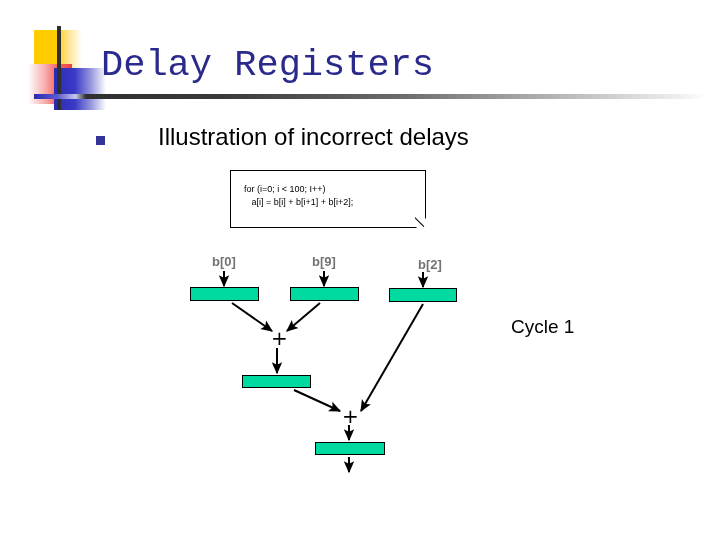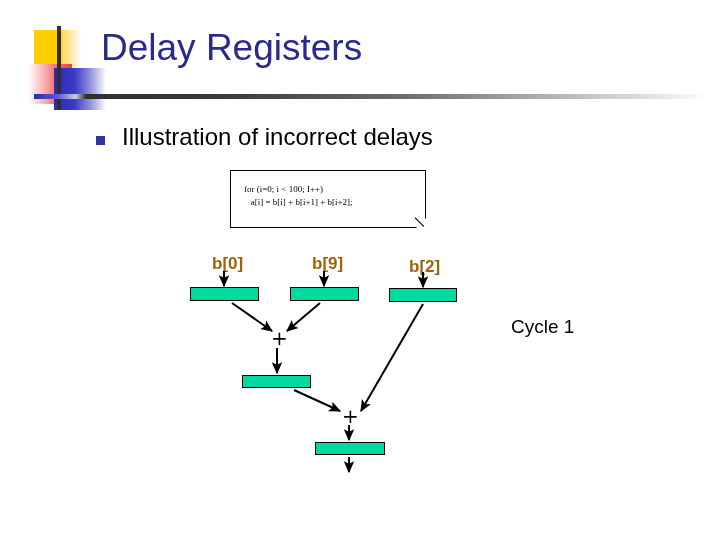--- a/index.html
+++ b/index.html
@@ -72,27 +72,28 @@
     top: 94px;
     width: 52px;
     height: 5px;
     background: linear-gradient(to right, #2B2BB0 0%, #5a5ad0 45%, #c8c8ec 80%, rgba(255,255,255,0) 100%);
   }
 
   
   #page-title {
     position: absolute;
     left: 101px;
-    top: 25px;
+    top: 42px;
     font-size: 37px;
     line-height: 46px;
     color: #2A2A8C;
     font-weight: normal;
     letter-spacing: 0px;
     white-space: nowrap;
+    font-family: Liberation Mono, monospace;
   }
 
   
   #bullet-row {
     position: absolute;
     left: 96px;
     top: 122px;
     display: flex;
     align-items: center;
   }
@@ -102,38 +103,39 @@
     background: #33339A;
     margin-right: 17px;
     margin-top: 6px;
     flex: 0 0 auto;
   }
   #bullet-row .bullet-text {
     font-size: 24px;
     line-height: 30px;
     color: #000000;
     white-space: nowrap;
+    margin-left: 36px;
   }
 
   
   #code-box {
     position: absolute;
     left: 230px;
     top: 170px;
     width: 196px;
     height: 58px;
     background: #ffffff;
     border: 1px solid #000000;
     box-sizing: border-box;
   }
   #code-box .code-text {
     position: absolute;
     left: 13px;
     top: 12px;
-    font-family: Liberation Serif, serif;
+    font-family: Liberation Sans, sans-serif;
     font-size: 9px;
     line-height: 13px;
     color: #000000;
     white-space: pre;
   }
   
   #code-fold {
     position: absolute;
     right: -1px;
     bottom: -1px;
@@ -166,23 +168,23 @@
     position: absolute;
     left: 0;
     top: 0;
     width: 720px;
     height: 540px;
     pointer-events: none;
   }
 
   .sig-label {
     position: absolute;
-    font-size: 17px;
+    font-size: 13px;
     font-weight: bold;
-    color: #a16207;
+    color: #737373;
     white-space: nowrap;
   }
   .reg-box {
     position: absolute;
     background: #00D9A0;
     border: 1px solid #000000;
     box-sizing: border-box;
   }
   .plus-sign {
     position: absolute;
@@ -225,21 +227,21 @@
   <div class="code-text">for (i=0; i &lt; 100; I++)
    a[i] = b[i] + b[i+1] + b[i+2];</div>
   <div id="code-fold">
     <div class="fold-mask"></div>
     <div class="fold-line"></div>
   </div>
 </div>
 
 <div class="sig-label" style="left:212px; top:254px;">b[0]</div>
 <div class="sig-label" style="left:312px; top:254px;">b[9]</div>
-<div class="sig-label" style="left:409px; top:257px;">b[2]</div>
+<div class="sig-label" style="left:418px; top:257px;">b[2]</div>
 
 <div class="reg-box" style="left:190px; top:287px; width:69px; height:14px;"></div>
 <div class="reg-box" style="left:290px; top:287px; width:69px; height:14px;"></div>
 <div class="reg-box" style="left:389px; top:288px; width:68px; height:14px;"></div>
 <div class="reg-box" style="left:242px; top:375px; width:69px; height:13px;"></div>
 <div class="reg-box" style="left:315px; top:442px; width:70px; height:13px;"></div>
 
 <div class="plus-sign" style="left:271px; top:328px;">+</div>
 <div class="plus-sign" style="left:342px; top:406px;">+</div>
 

